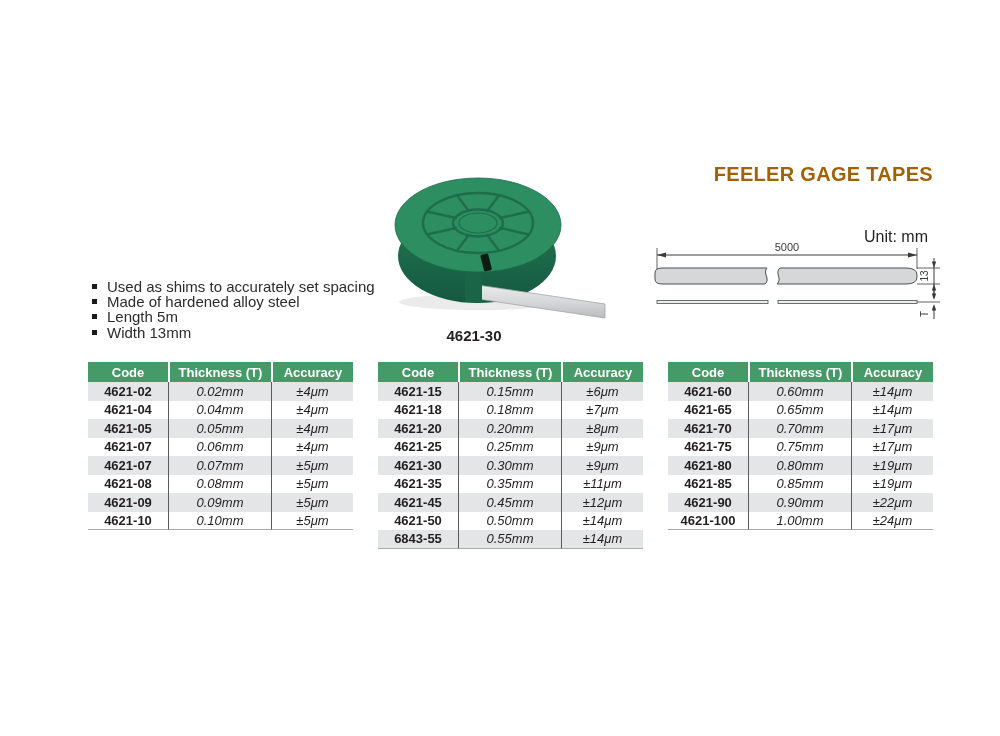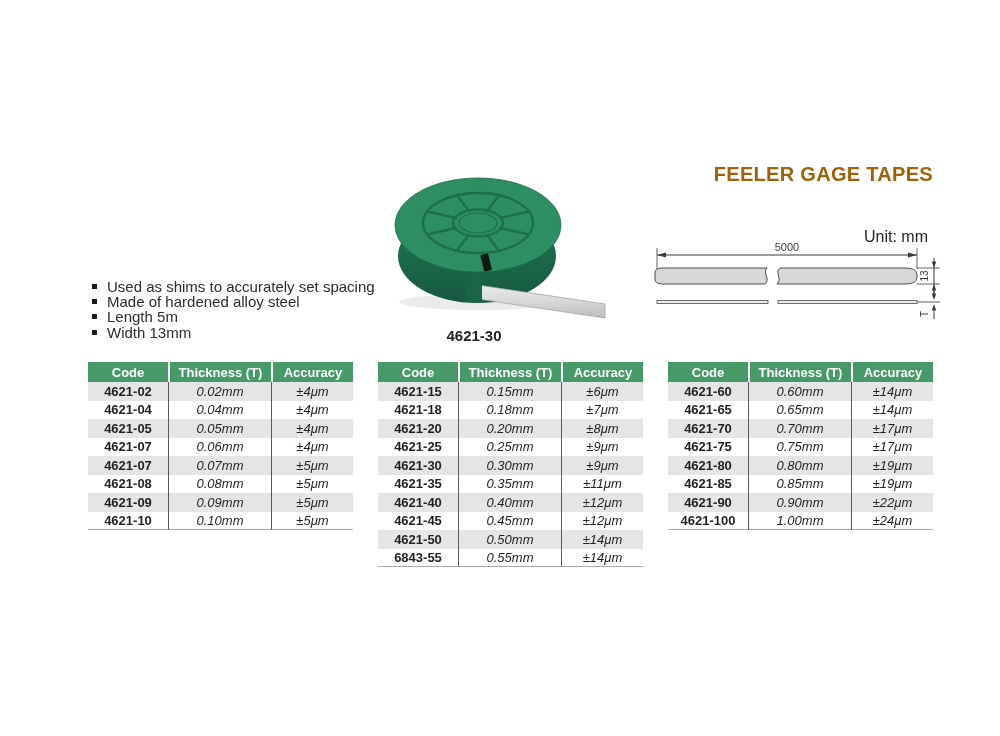--- a/index.html
+++ b/index.html
@@ -268,25 +268,20 @@
           <td>0.30mm</td>
           <td>±9μm</td>
         </tr>
 
         <tr>
           <td class="code">4621-35</td>
           <td>0.35mm</td>
           <td>±11μm</td>
         </tr>
 
-        <tr>
-          <td class="code">4621-40</td>
-          <td>0.40mm</td>
-          <td>±12μm</td>
-        </tr>
 
         <tr>
           <td class="code">4621-45</td>
           <td>0.45mm</td>
           <td>±12μm</td>
         </tr>
 
         <tr>
           <td class="code">4621-50</td>
           <td>0.50mm</td>

